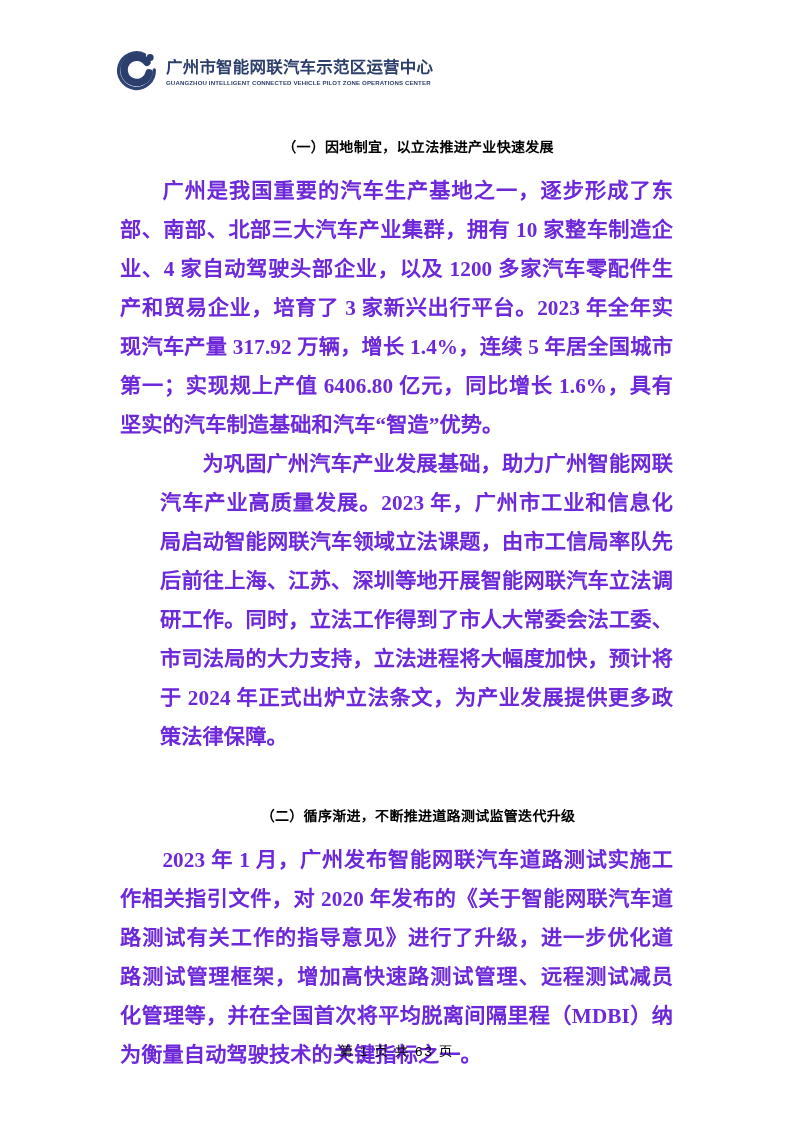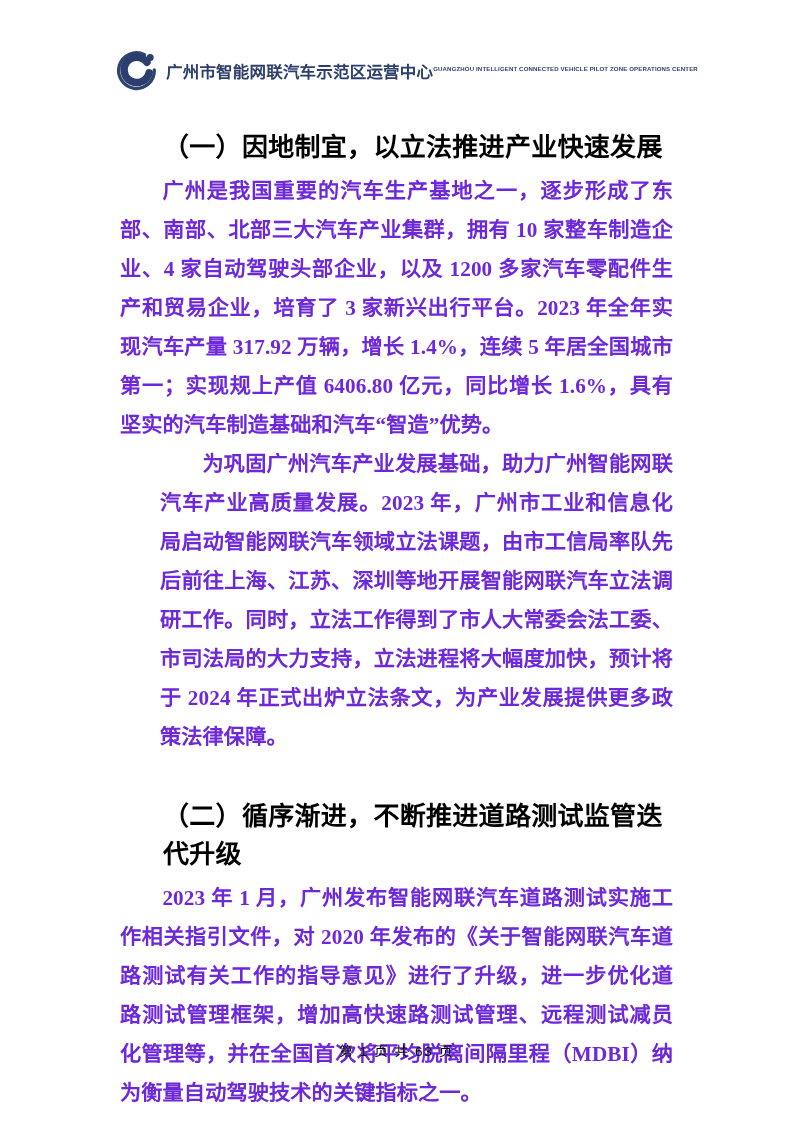--- a/index.html
+++ b/index.html
@@ -34,21 +34,21 @@
     gap: 6px;
   }
   .logo-mark {
     width: 47px;
     height: 47px;
     flex: 0 0 47px;
     display: block;
   }
   .logo-text {
     display: flex;
-    flex-direction: row;
+    flex-direction: column;
     justify-content: flex-start;
     padding-top: 2px;
   }
   .logo-cn {
     font-family: "Liberation Sans", "DejaVu Sans", sans-serif;
     font-size: 16.5px;
     line-height: 19px;
     letter-spacing: 0.2px;
     color: #2c3f6b;
     font-weight: 700;
@@ -86,26 +86,27 @@
     color: #000;
   }
   .chapter-title .gap {
     display: inline-block;
     width: 22px;
   }
 
   .section-title {
     font-family: "Liberation Sans", "DejaVu Sans", sans-serif;
     font-weight: 700;
-    font-size: 26px;
+    font-size: 14px;
     line-height: 38px;
     margin: 0 0 6px 0;
     padding-left: 43px;
     letter-spacing: 0.3px;
     color: #000;
+    text-align: center;
   }
 
   .section-title.second {
     margin-top: 40px;
   }
 
   p.para {
     font-family: "Liberation Serif", "DejaVu Serif", serif;
     font-size: 21.2px;
     line-height: 39px;

